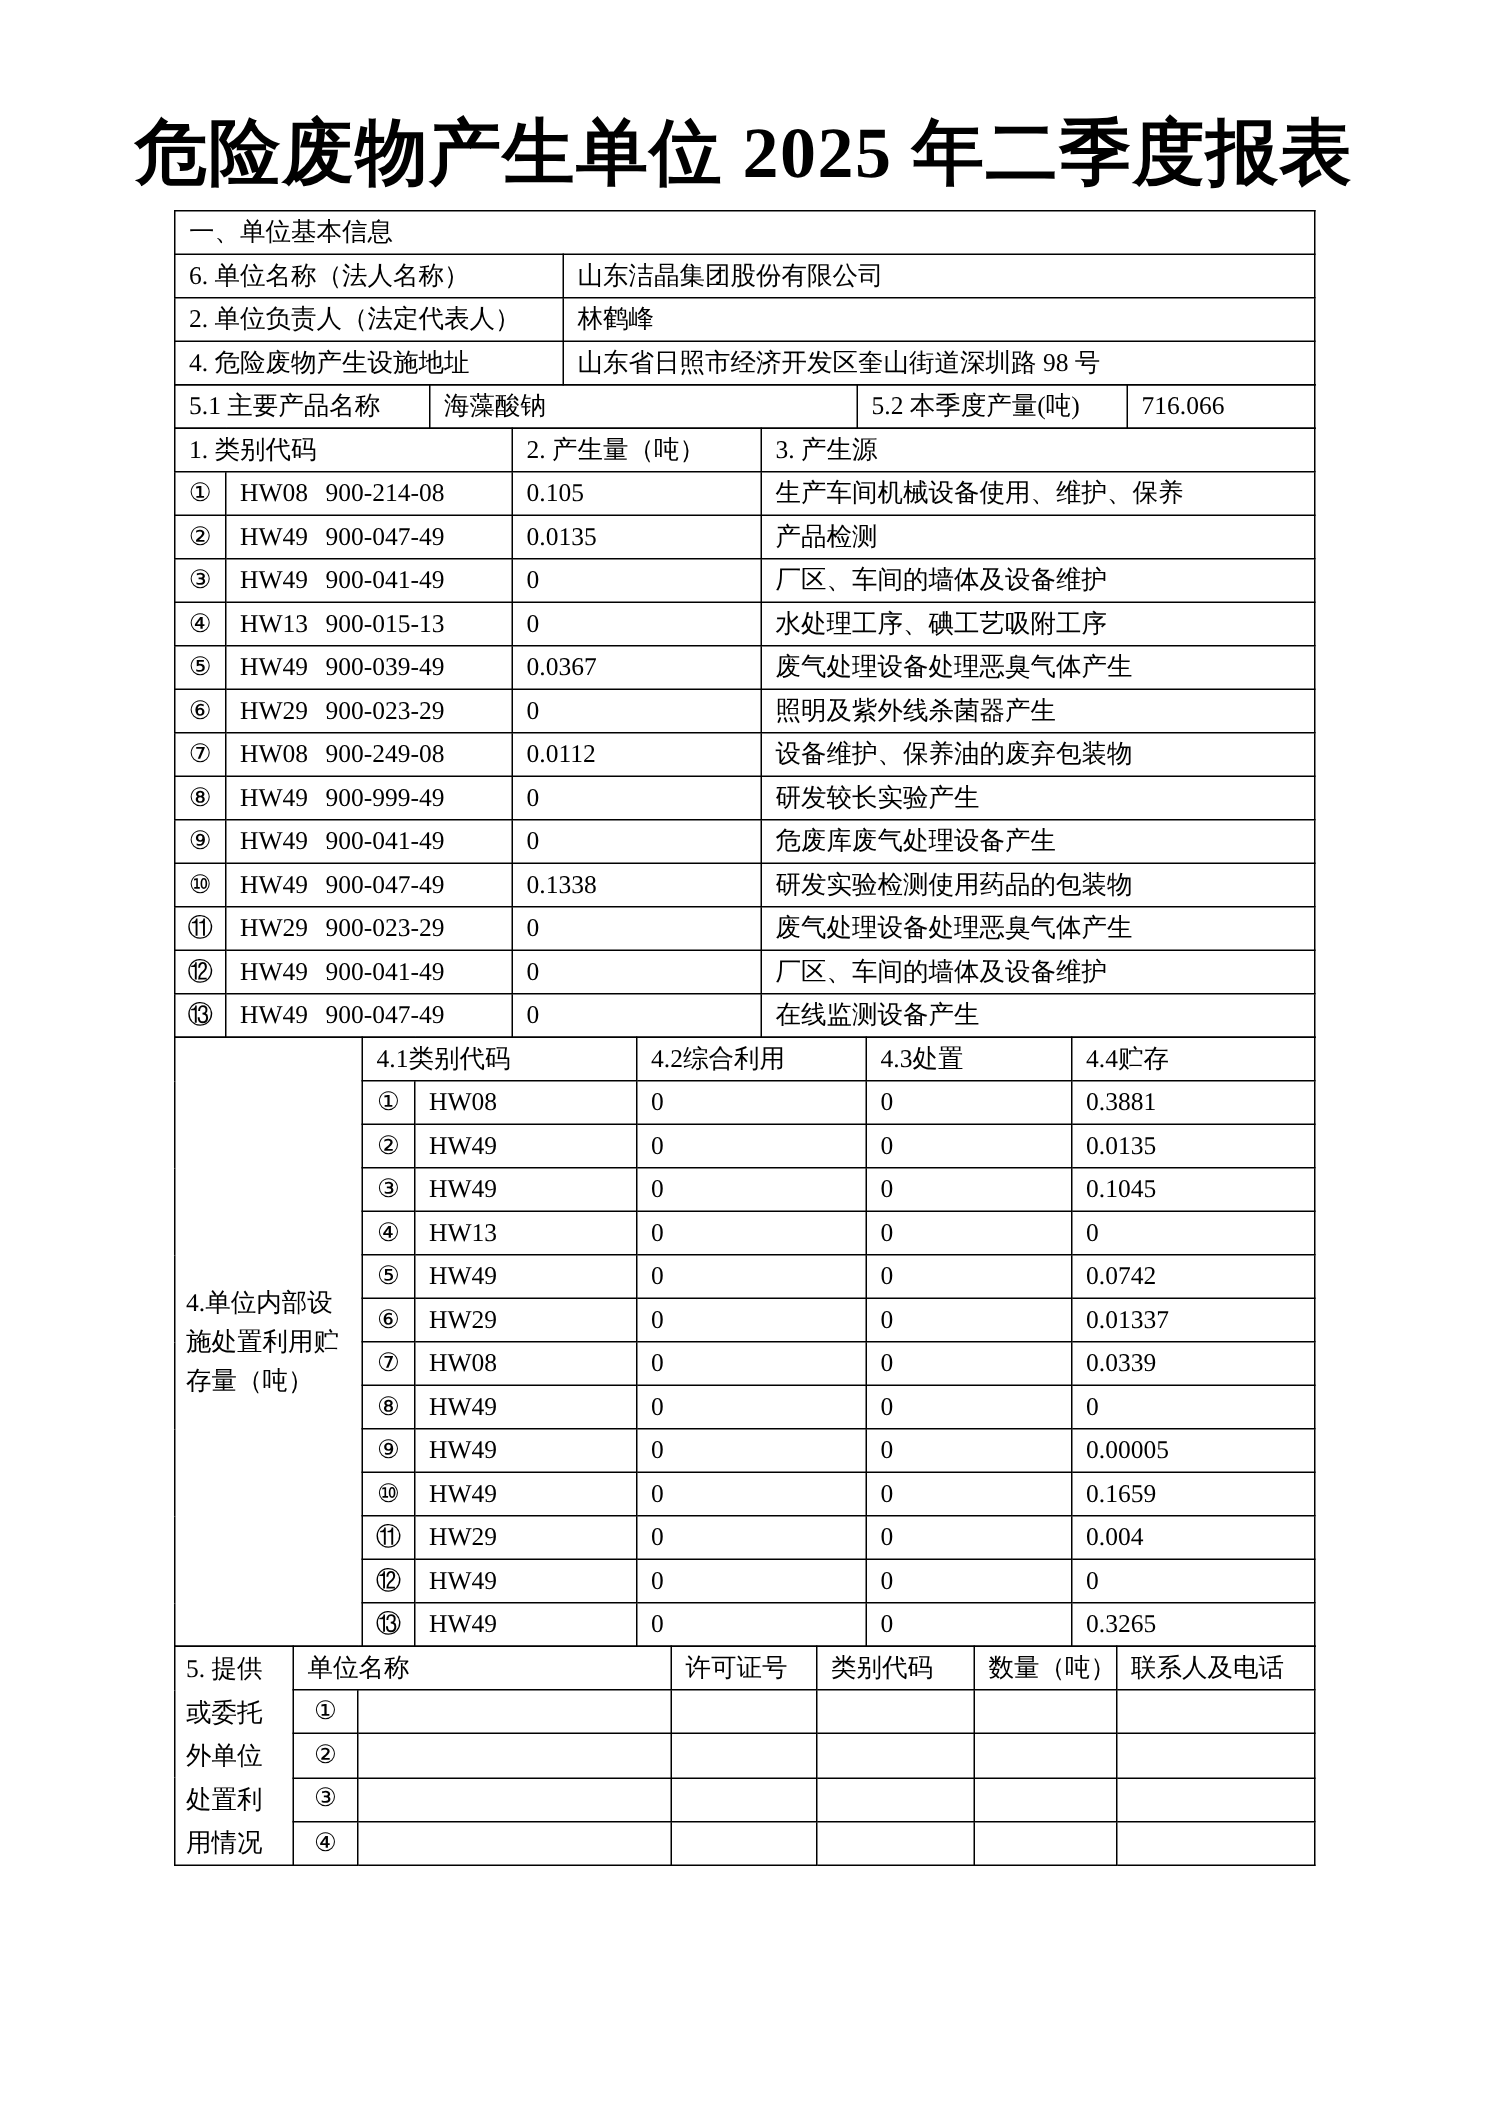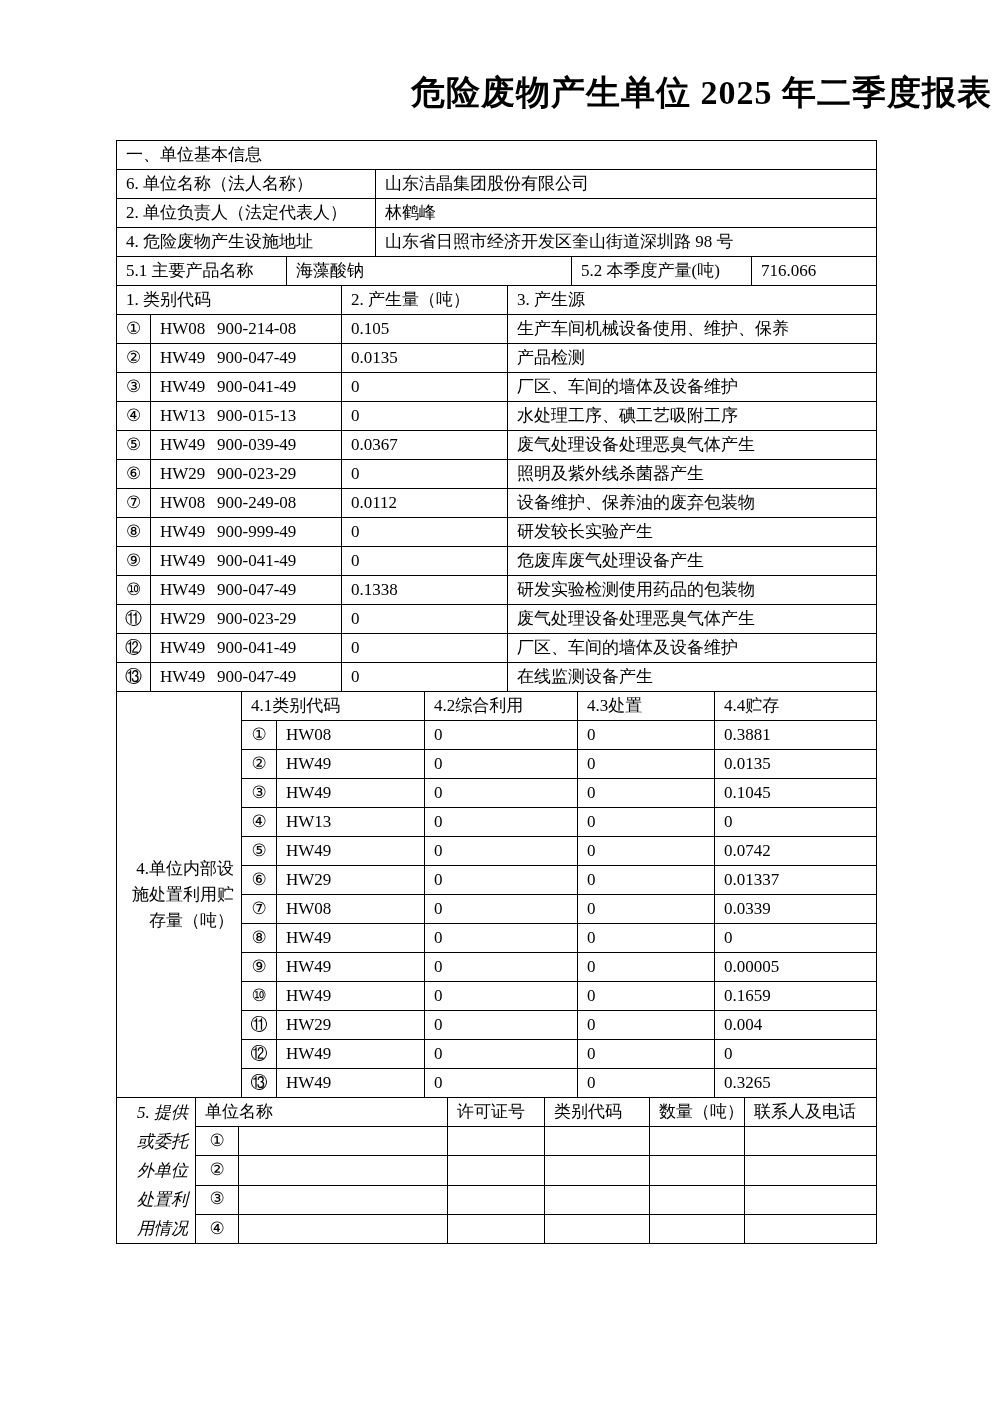--- a/index.html
+++ b/index.html
@@ -6,22 +6,22 @@
   html, body { margin: 0; padding: 0; }
   body {
     width: 992px; height: 1402px;
     background: #ffffff;
     color: #000000;
     font-family: "Liberation Serif", "DejaVu Serif", serif;
   }
   .page { position: relative; width: 992px; height: 1402px; overflow: hidden; }
   .title {
     position: absolute; top: 70px; left: 0; width: 100%;
-    margin: 0; text-align: right;
-    font-size: 34px; font-weight: bold; letter-spacing: 1px;
+    margin: 0; text-align: center;
+    font-size: 48px; font-weight: bold; letter-spacing: 1px;
   }
   .sheet { position: absolute; top: 140px; left: 116px; width: 760px; }
   table.t {
     border-collapse: collapse; table-layout: fixed;
     width: 760px; margin-top: -1px;
   }
   table.t.first { margin-top: 0; }
   .t td {
     border: 1px solid #000;
     height: 29px;
@@ -34,22 +34,22 @@
     text-align: left;
   }
   .t td.num { text-align: center; padding: 0 2px; }
   .hw { display: inline-block; min-width: 57px; }
   td.vlabel {
     white-space: normal;
     vertical-align: middle;
     line-height: 26px;
     padding: 0 7px;
   }
-  td.vlabel .inner { width: 100%; text-align: right; }
-  td.vlabel .narrow { width: 64px; line-height: 29px; font-style: italic; }
+  td.vlabel .inner { width: 100%; }
+  td.vlabel .narrow { width: 64px; line-height: 29px; }
 </style>
 </head>
 <body>
 
 <div class="page">
   <h1 class="title">危险废物产生单位 2025 年二季度报表</h1>
 
   <div class="sheet">
 
     <table class="t first">

